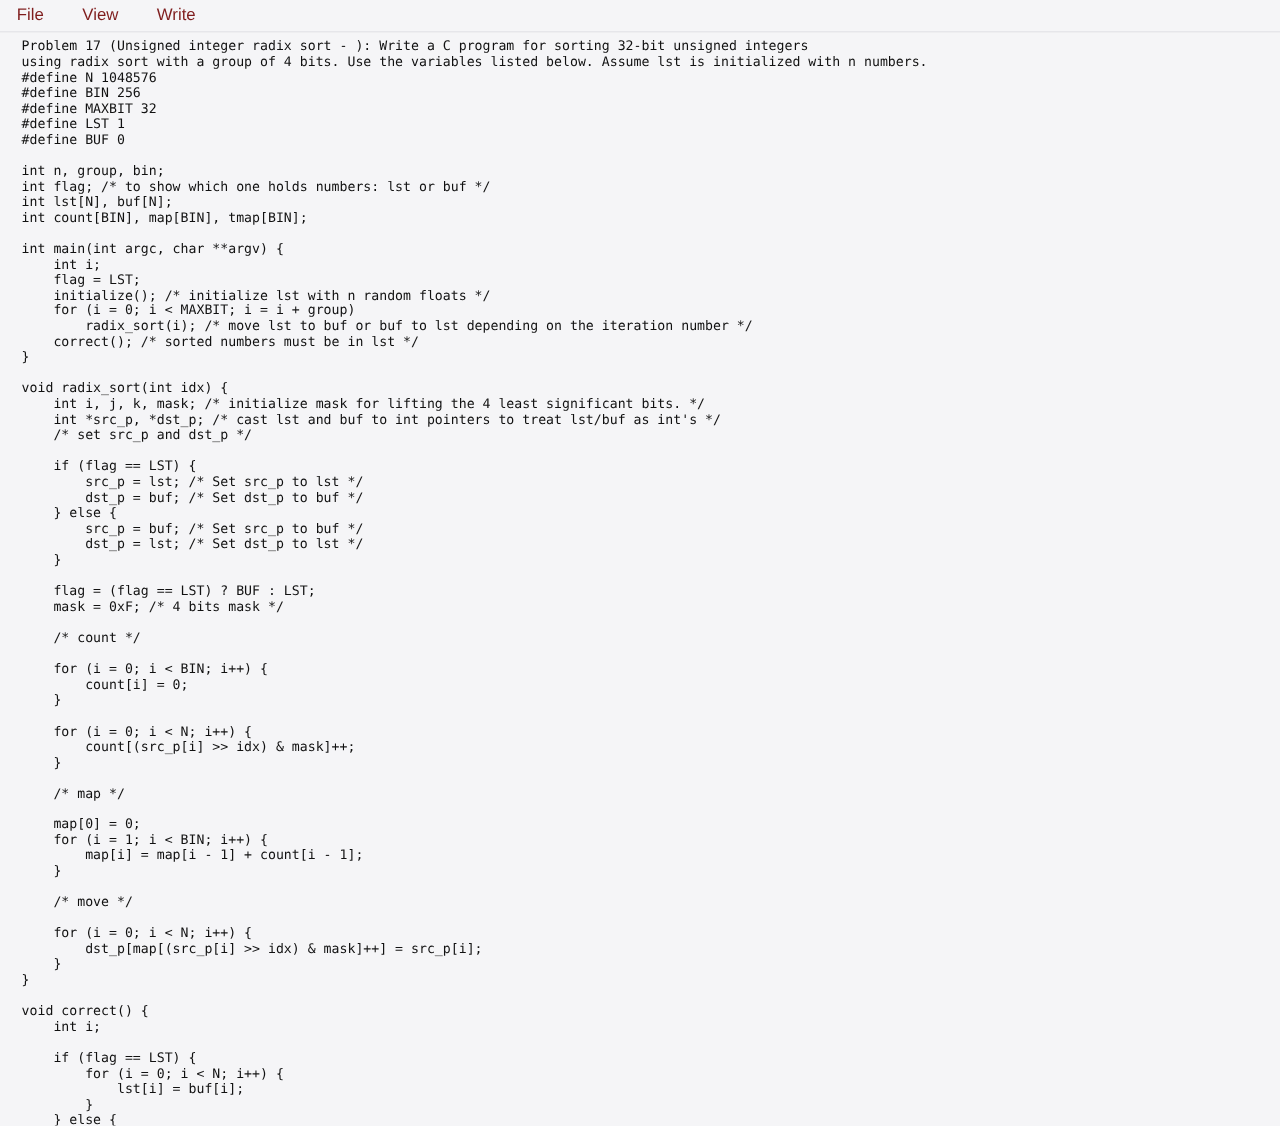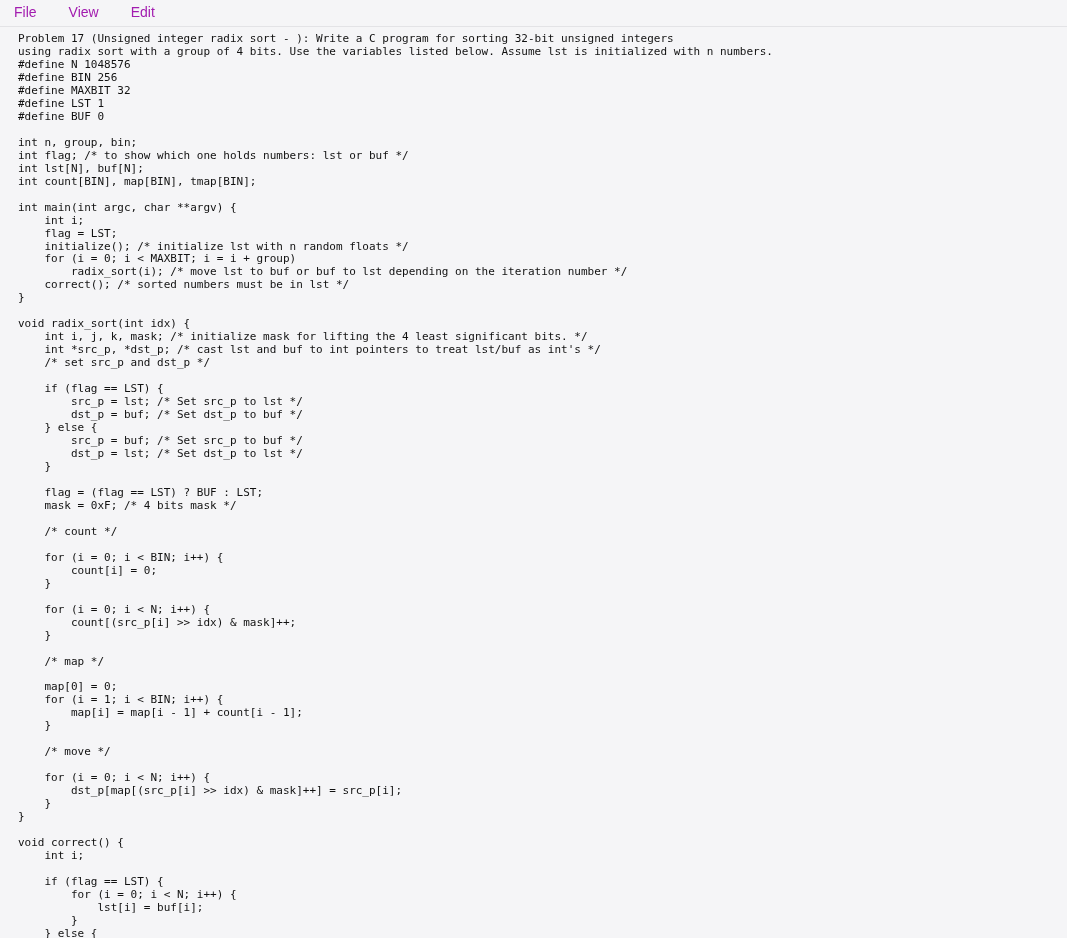--- a/index.html
+++ b/index.html
@@ -10,39 +10,39 @@
       height: 938px;
       overflow: hidden;
     }
     .menubar {
       display: flex;
       gap: 32px;
       padding: 4px 14px 6px;
       background: #f5f5f7;
       border-bottom: 1px solid #e3e3e6;
       font-size: 14px;
-      color: #a21caf;
+      color: #7f1d1d;
     }
     .menubar span { cursor: default; }
     .editor {
       padding: 6px 18px 12px;
       font-family: "Consolas", "Monaco", monospace;
       font-size: 11px;
       line-height: 1.18;
       color: #111;
       white-space: pre;
     }
   </style>
 </head>
 <body>
 
 <div class="menubar">
   <span>File</span>
   <span>View</span>
-  <span>Edit</span>
+  <span>Write</span>
 </div>
 
 <div class="editor">Problem 17 (Unsigned integer radix sort - ): Write a C program for sorting 32-bit unsigned integers
 using radix sort with a group of 4 bits. Use the variables listed below. Assume lst is initialized with n numbers.
 #define N 1048576
 #define BIN 256
 #define MAXBIT 32
 #define LST 1
 #define BUF 0
 

